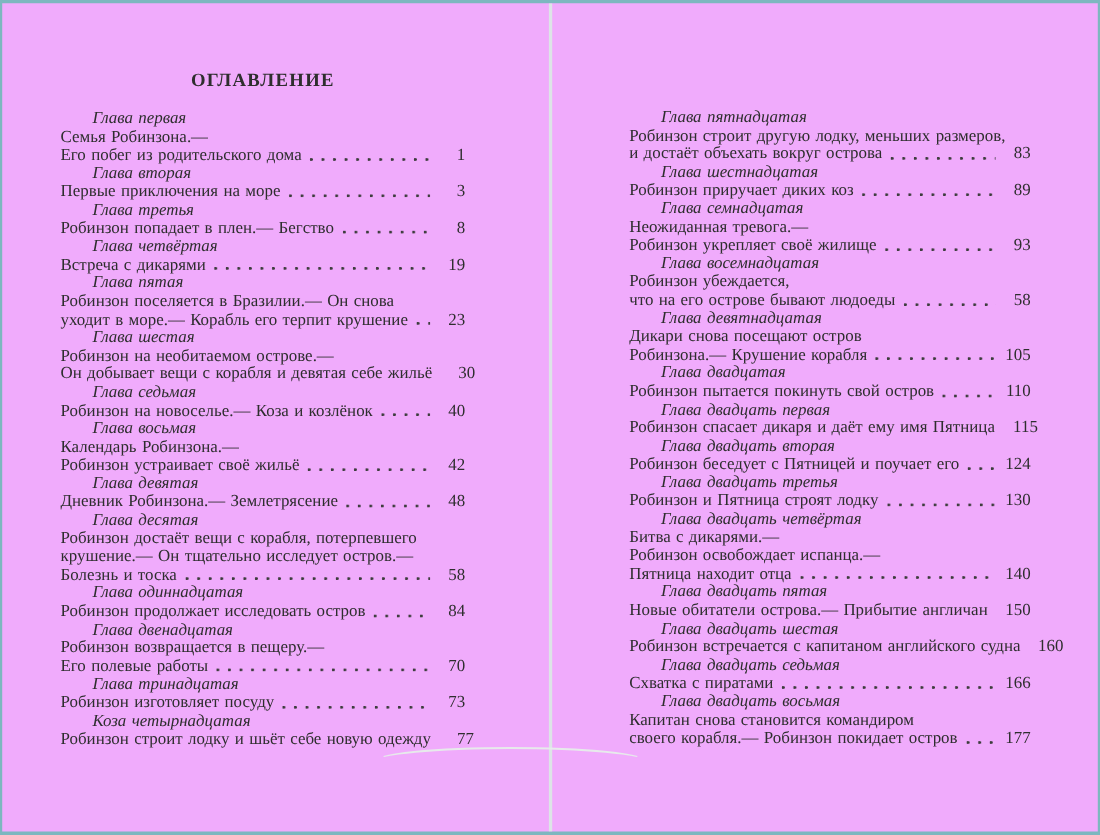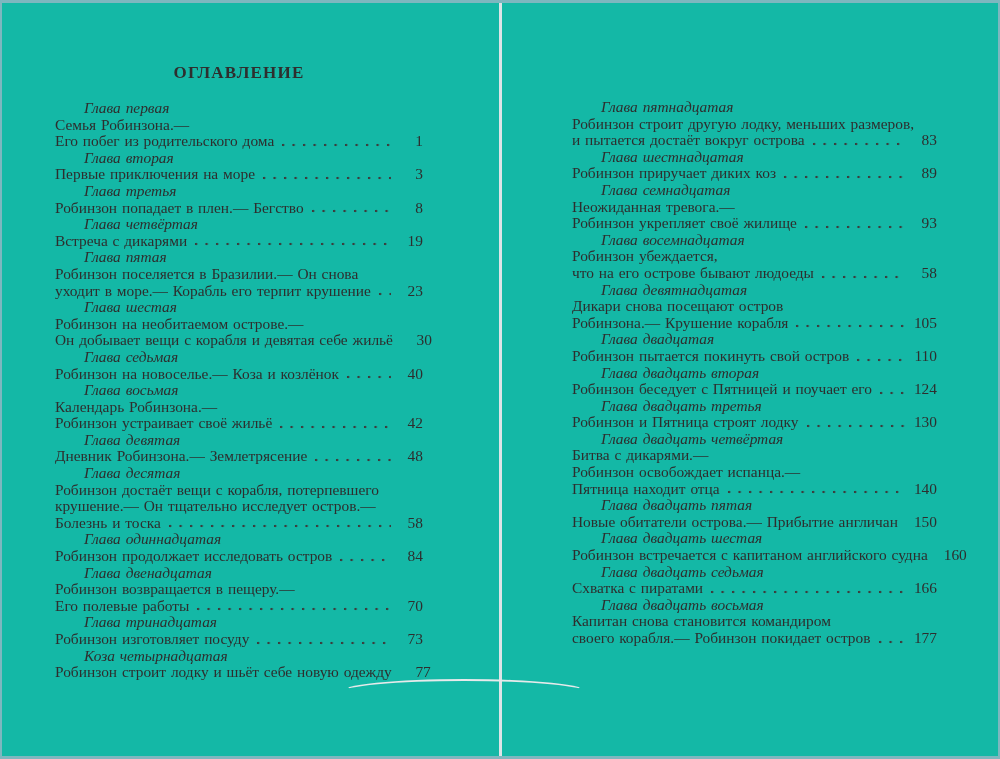--- a/index.html
+++ b/index.html
@@ -1,21 +1,21 @@
 <!DOCTYPE html>
 <html lang="ru"><head>
 <meta charset="utf-8">
 <style>
   html, body { margin: 0; padding: 0; background: #ffffff; }
   .screen {
     position: relative;
     width: 1000px;
     height: 759px;
     box-sizing: border-box;
-    background: #14b8a6;
+    background: #f0abfc;
     border: 2px solid #7db7bf;
     border-top-width: 3px;
     border-bottom-width: 3px;
     overflow: hidden;
     font-family: "Liberation Serif", "DejaVu Serif", serif;
     color: #2e2e2e;
   }
   .spine {
     position: absolute;
     left: 497px;
@@ -215,21 +215,21 @@
   </div>
 </div>
   </div>
 
   <div class="page page-right">
     <div class="entries">
   <div class="entry">
     <div class="chapter-heading">Глава пятнадцатая</div>
     <div class="entry-line">Робинзон строит другую лодку, меньших размеров,</div>
           <div class="entry-tail-line">
-      <span class="tail-text">и пытается достаёт вокруг острова</span>
+      <span class="tail-text">и достаёт объехать вокруг острова</span>
       <span class="leader-dots"></span>
       <span class="page-num">83</span>
     </div>
   </div>
 
   <div class="entry">
     <div class="chapter-heading">Глава шестнадцатая</div>
     <div class="entry-tail-line">
       <span class="tail-text">Робинзон приручает диких коз</span>
       <span class="leader-dots"></span>
@@ -269,20 +269,28 @@
 
   <div class="entry">
     <div class="chapter-heading">Глава двадцатая</div>
     <div class="entry-tail-line">
       <span class="tail-text">Робинзон пытается покинуть свой остров</span>
       <span class="leader-dots"></span>
       <span class="page-num">110</span>
     </div>
   </div>
 
+  <div class="entry">
+    <div class="chapter-heading">Глава двадцать первая</div>
+    <div class="entry-tail-line">
+      <span class="tail-text">Робинзон спасает дикаря и даёт ему имя Пятница</span>
+      <span class="leader-dots"></span>
+      <span class="page-num">115</span>
+    </div>
+  </div>
 
   <div class="entry">
     <div class="chapter-heading">Глава двадцать вторая</div>
     <div class="entry-tail-line">
       <span class="tail-text">Робинзон беседует с Пятницей и поучает его</span>
       <span class="leader-dots"></span>
       <span class="page-num">124</span>
     </div>
   </div>
 

